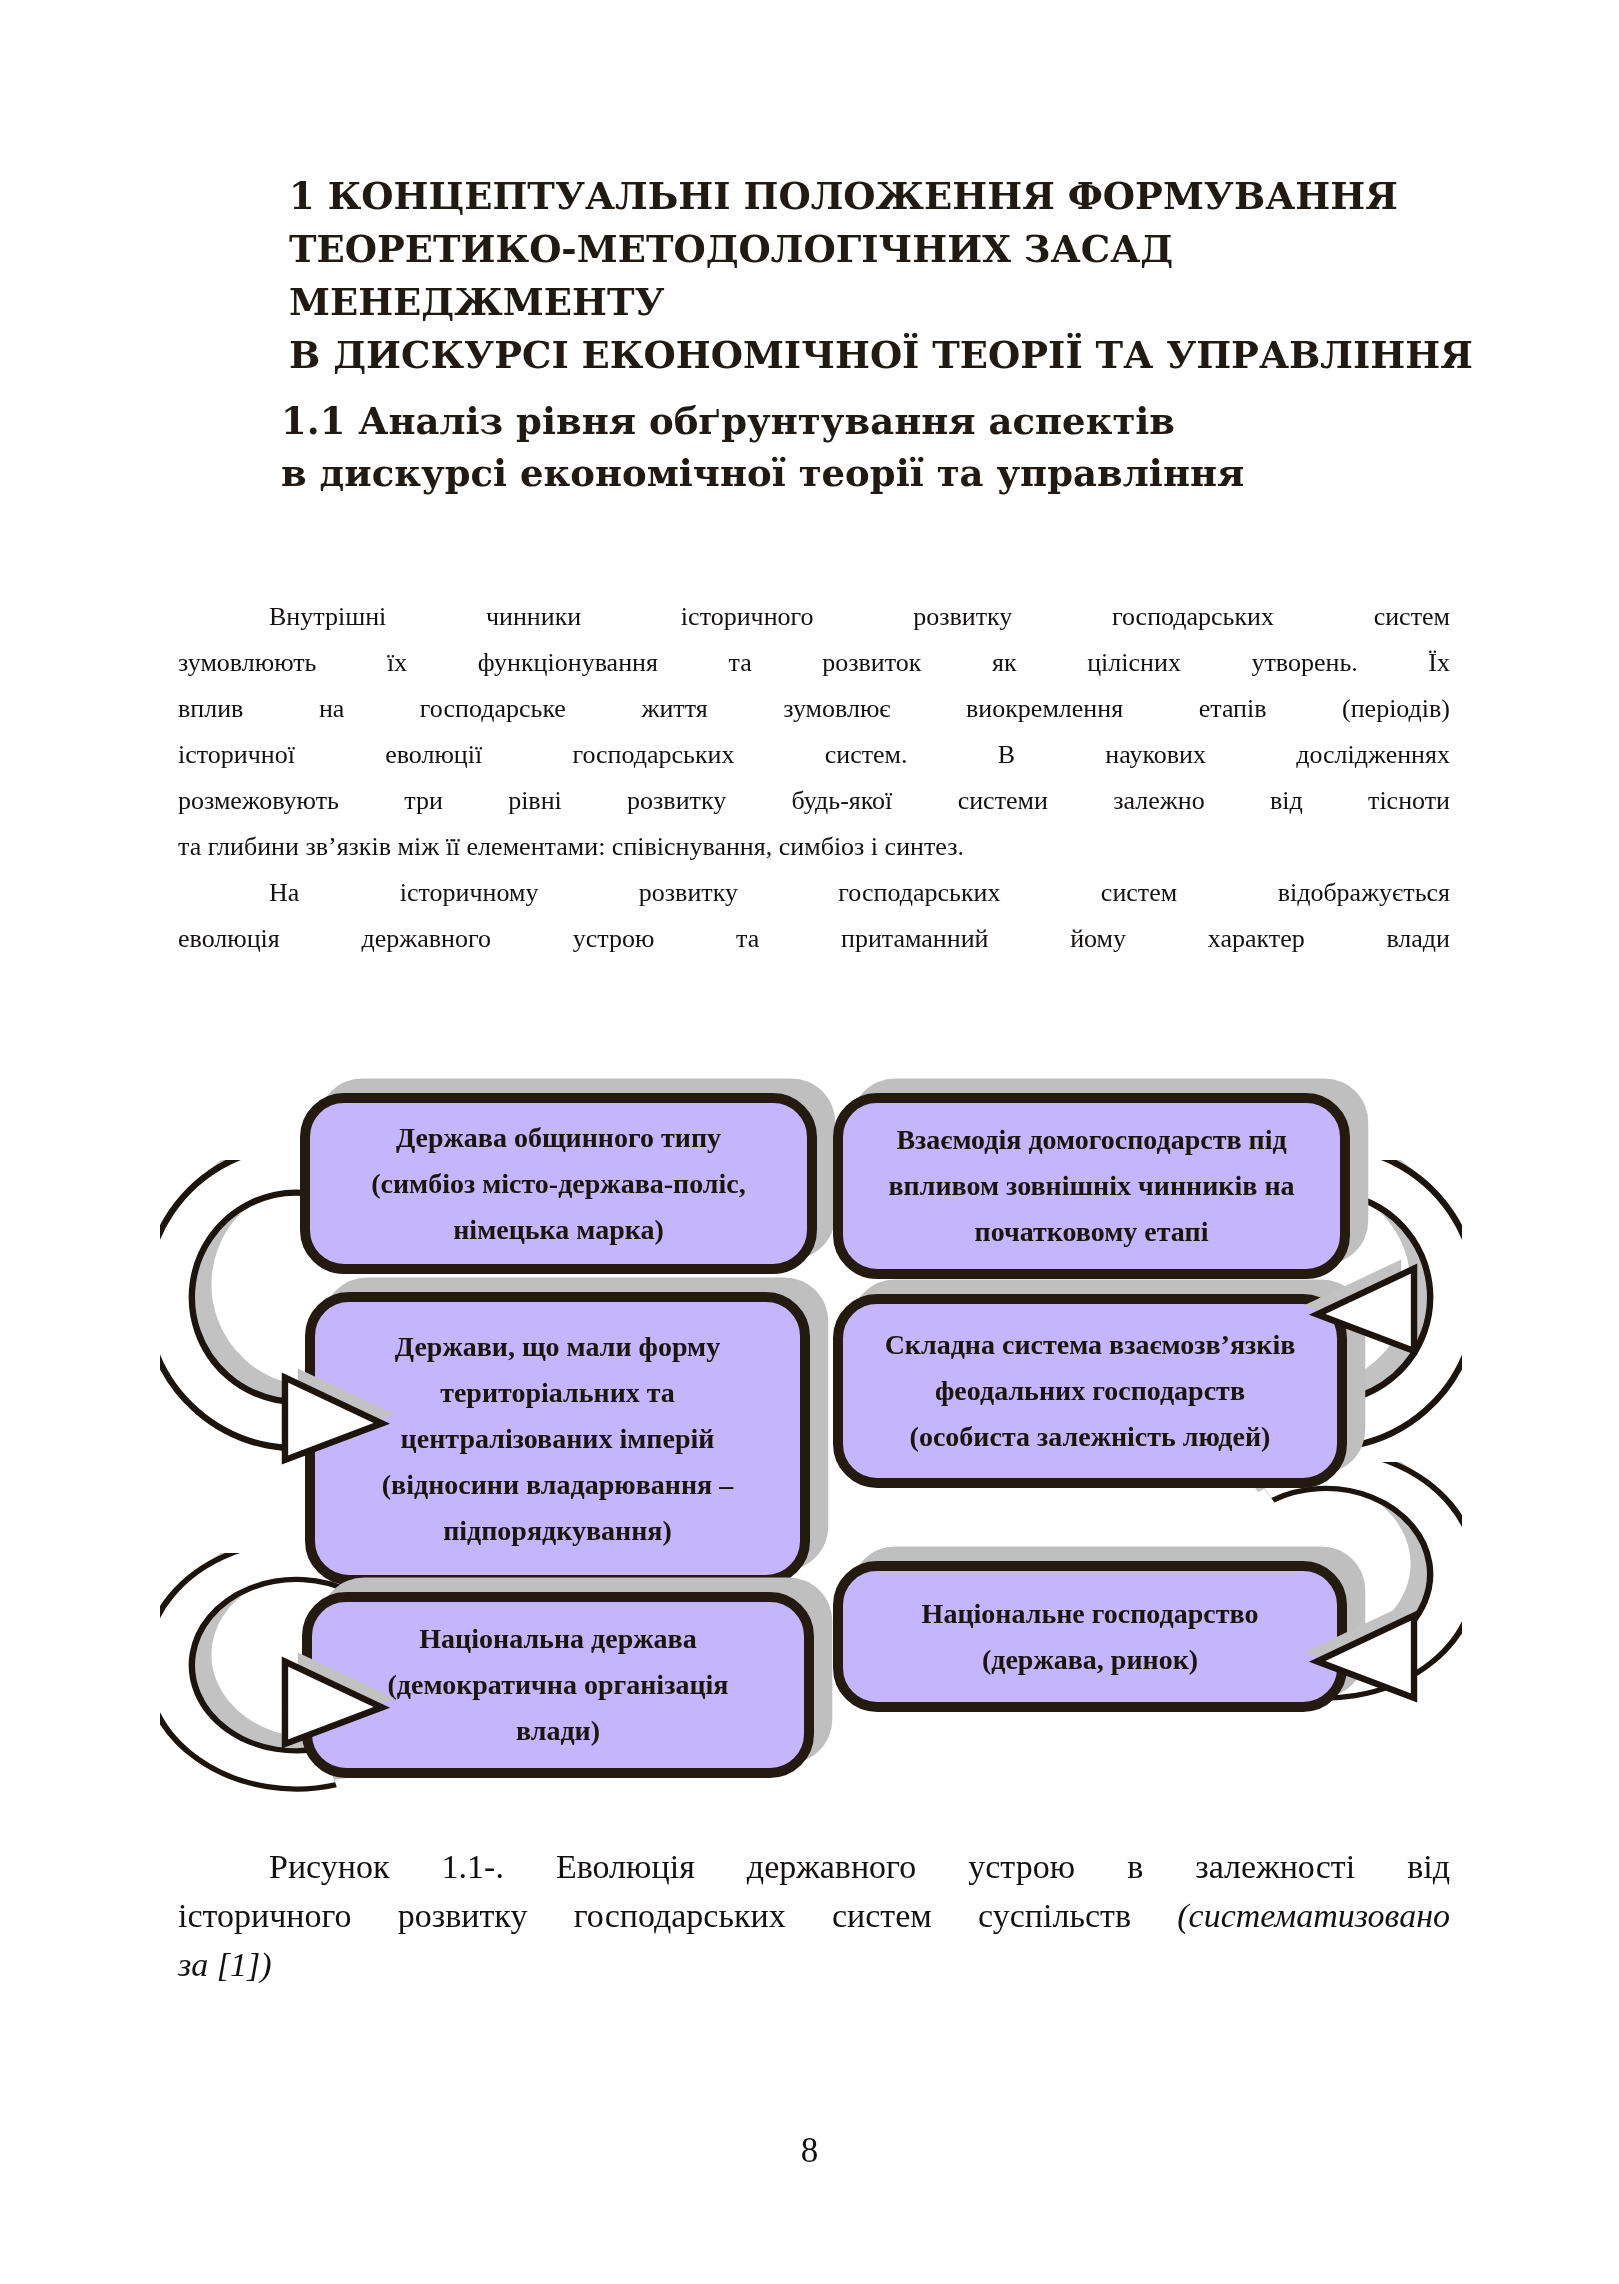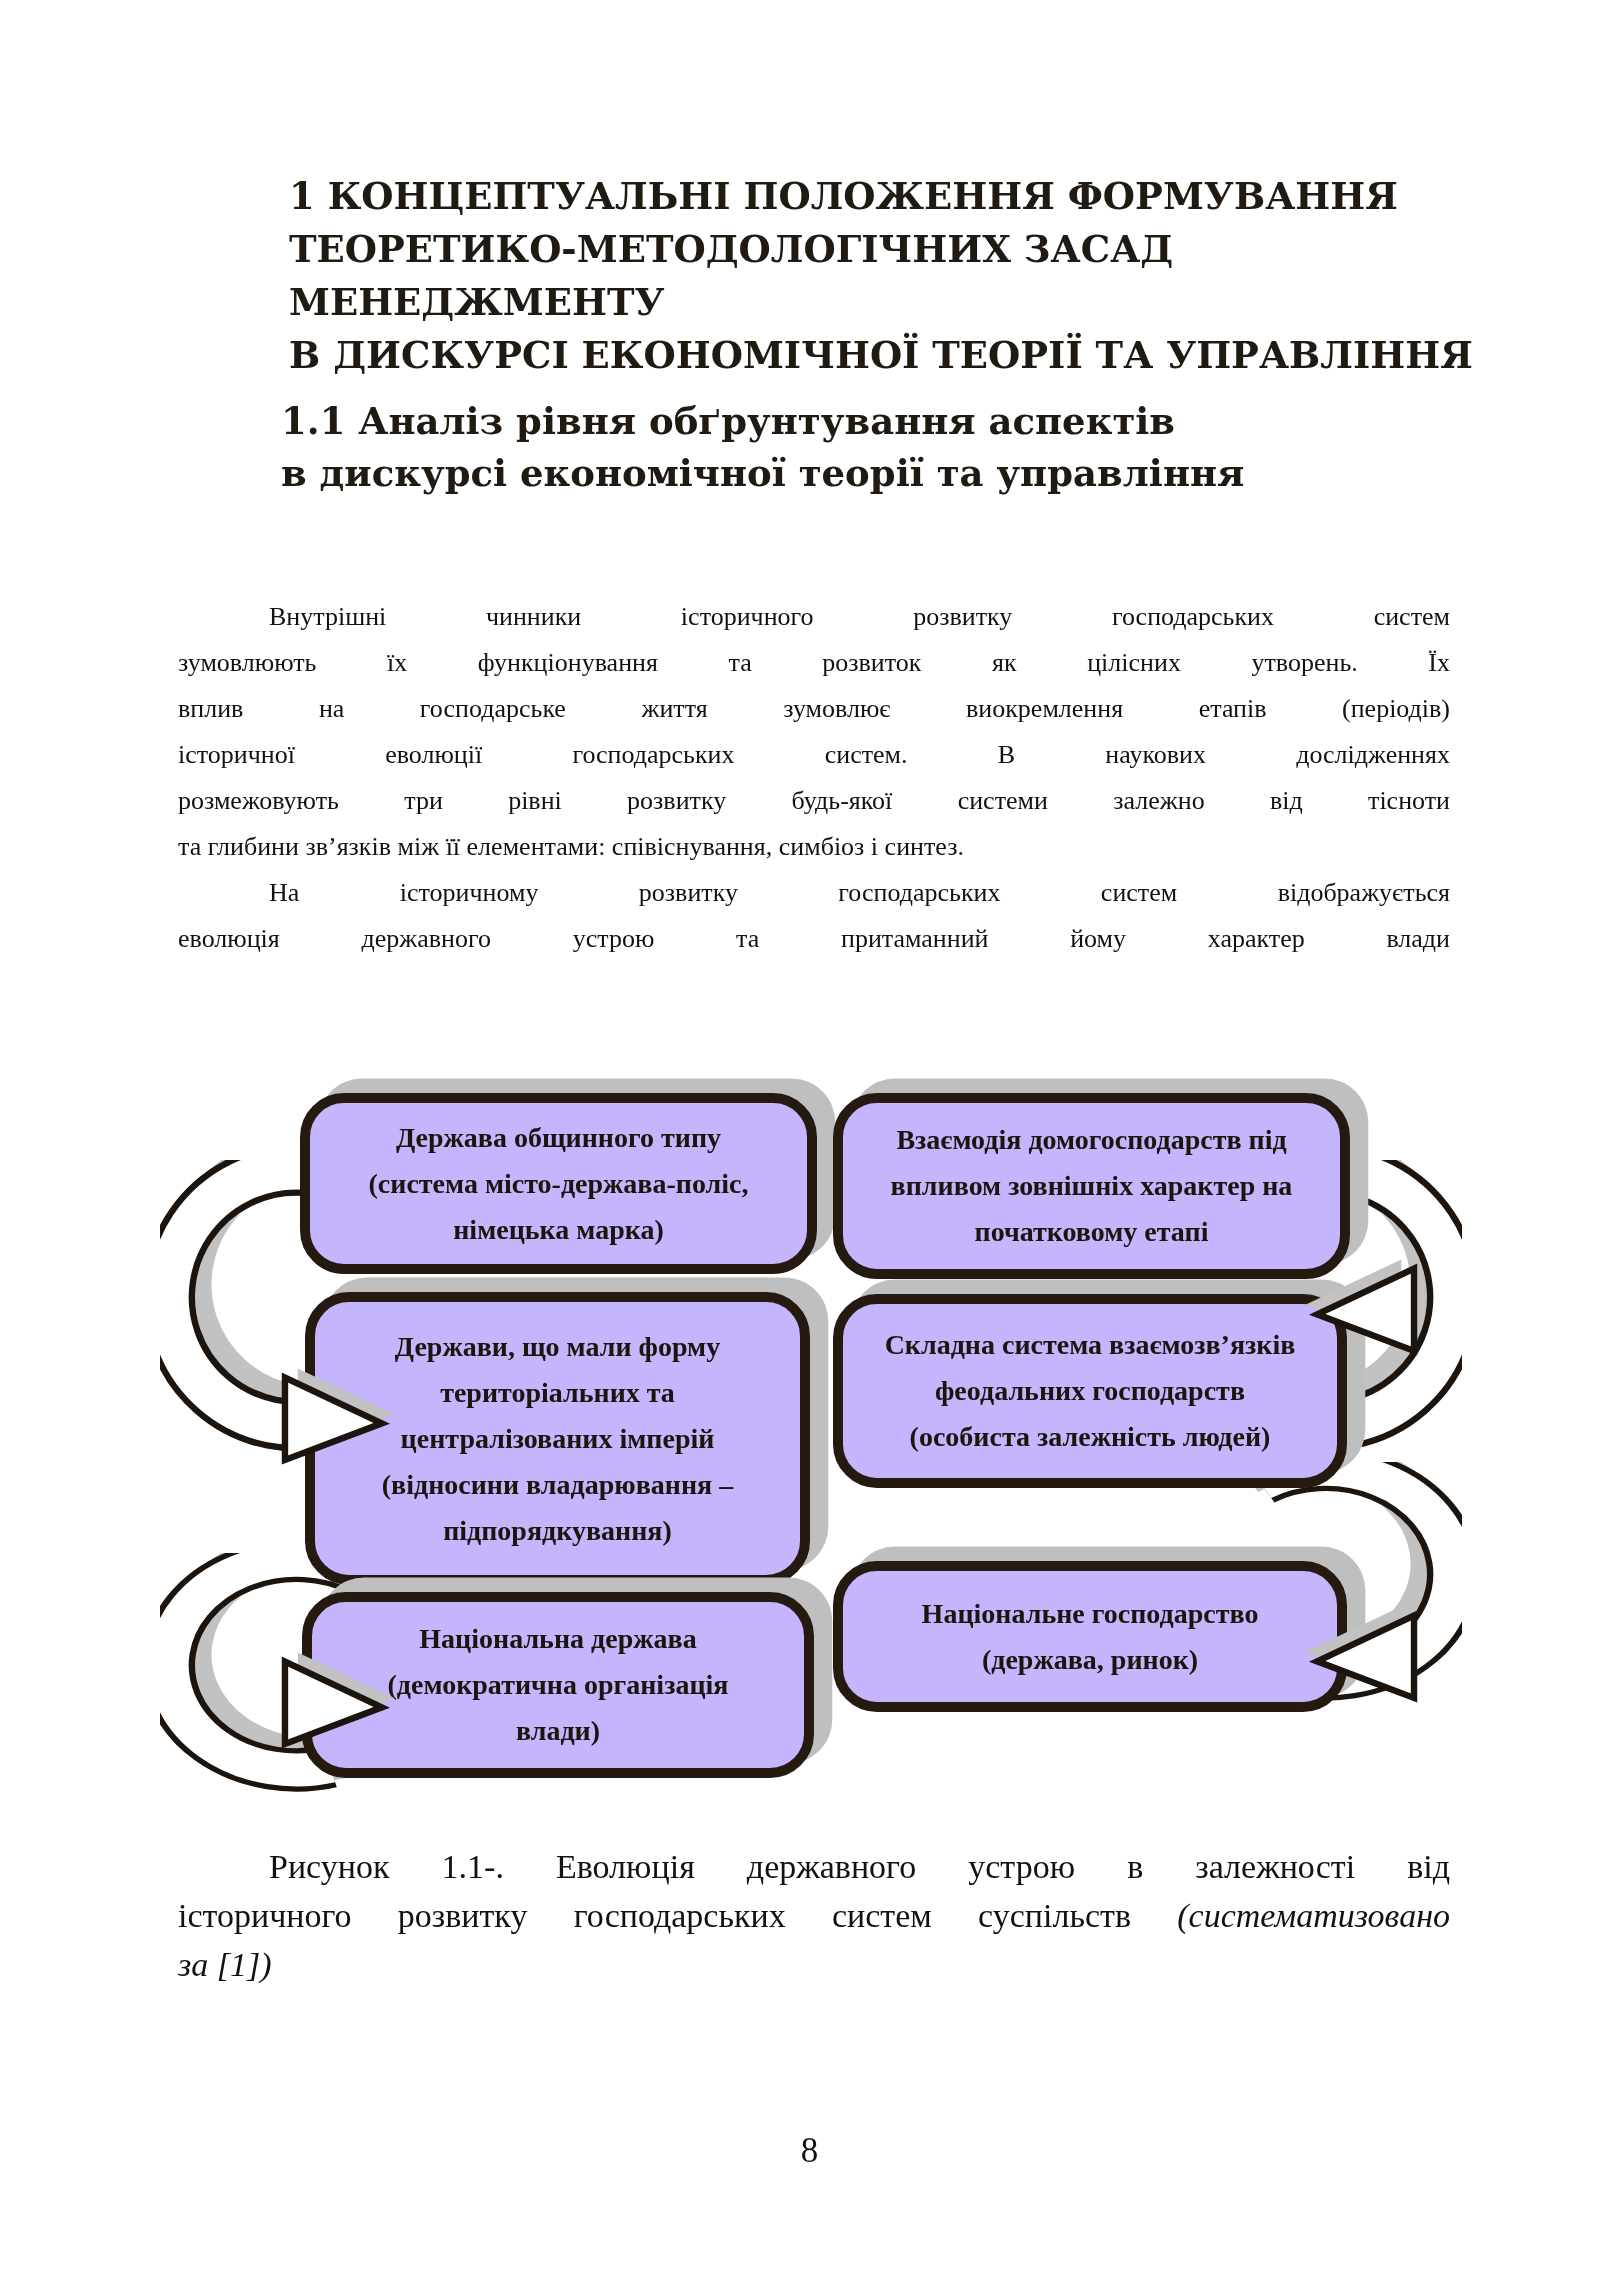--- a/index.html
+++ b/index.html
@@ -108,26 +108,26 @@
     <svg class="arrow-band" style="left:1188px; top:1462px;" width="274" height="247" viewBox="0 0 300 330" preserveAspectRatio="none">
       <g transform="translate(300 0) scale(-1 1)">
         <path d="M220 29 A140 140 0 1 0 186 285" fill="none" stroke="#c2c2c2" stroke-width="58" transform="translate(18,-14)"></path>
         <path d="M220 29 A140 140 0 1 0 186 285" fill="none" stroke="#1c140d" stroke-width="58"></path>
         <path d="M220 29 A140 140 0 1 0 186 285" fill="none" stroke="#ffffff" stroke-width="44"></path>
       </g>
     </svg>
 
     <div class="dbox box1">
       <div class="bline">Держава общинного типу</div>
-      <div class="bline">(система місто-держава-поліс,</div>
+      <div class="bline">(симбіоз місто-держава-поліс,</div>
       <div class="bline">німецька марка)</div>
     </div>
     <div class="dbox box2">
       <div class="bline">Взаємодія домогосподарств під</div>
-      <div class="bline">впливом зовнішніх характер на</div>
+      <div class="bline">впливом зовнішніх чинників на</div>
       <div class="bline">початковому етапі</div>
     </div>
     <div class="dbox box3">
       <div class="bline">Держави, що мали форму</div>
       <div class="bline">територіальних та</div>
       <div class="bline">централізованих імперій</div>
       <div class="bline">(відносини владарювання –</div>
       <div class="bline">підпорядкування)</div>
     </div>
     <div class="dbox box4">

